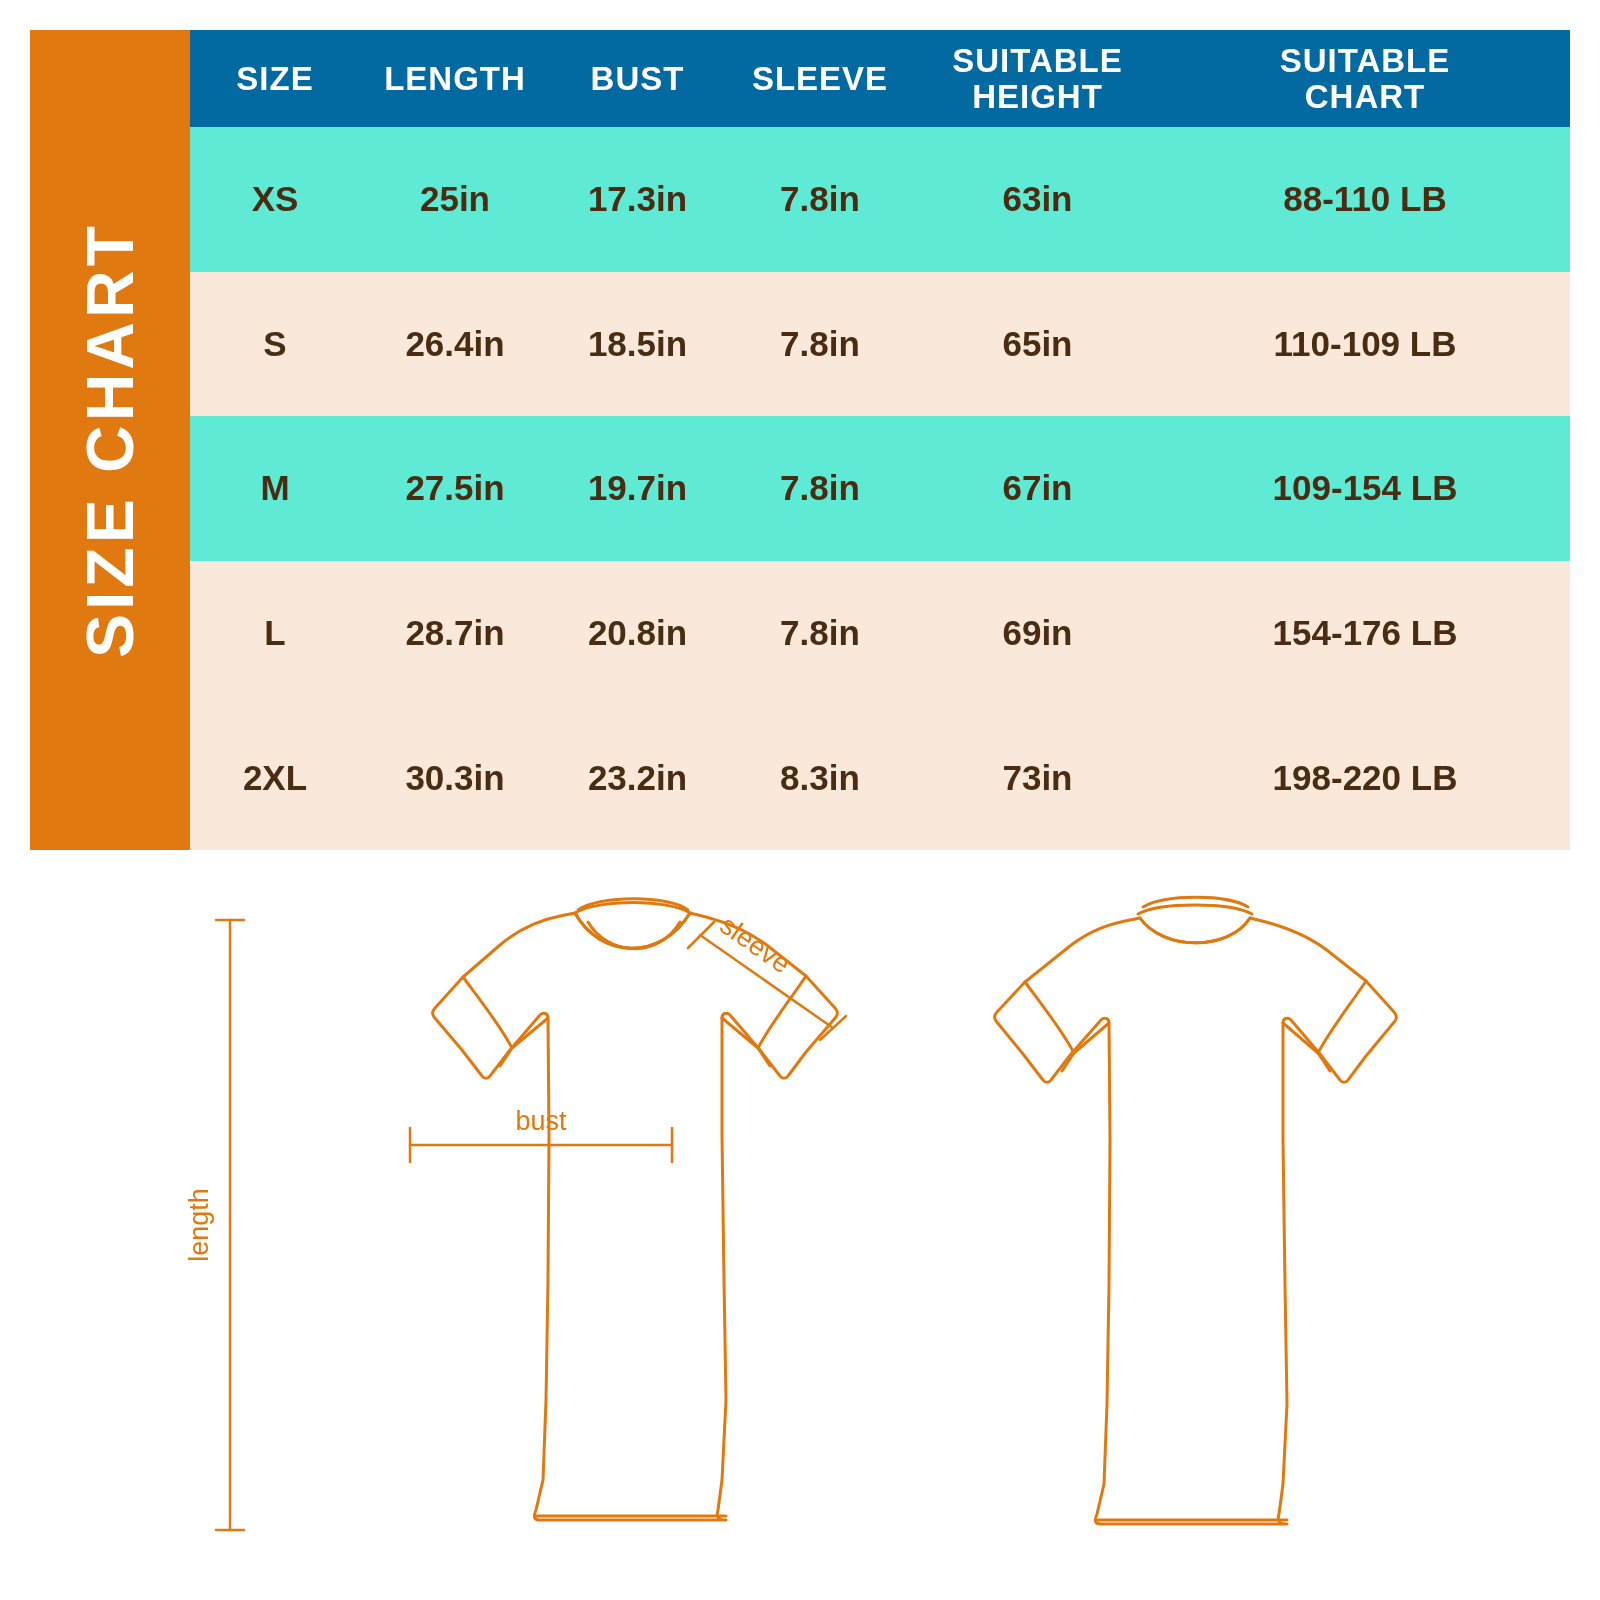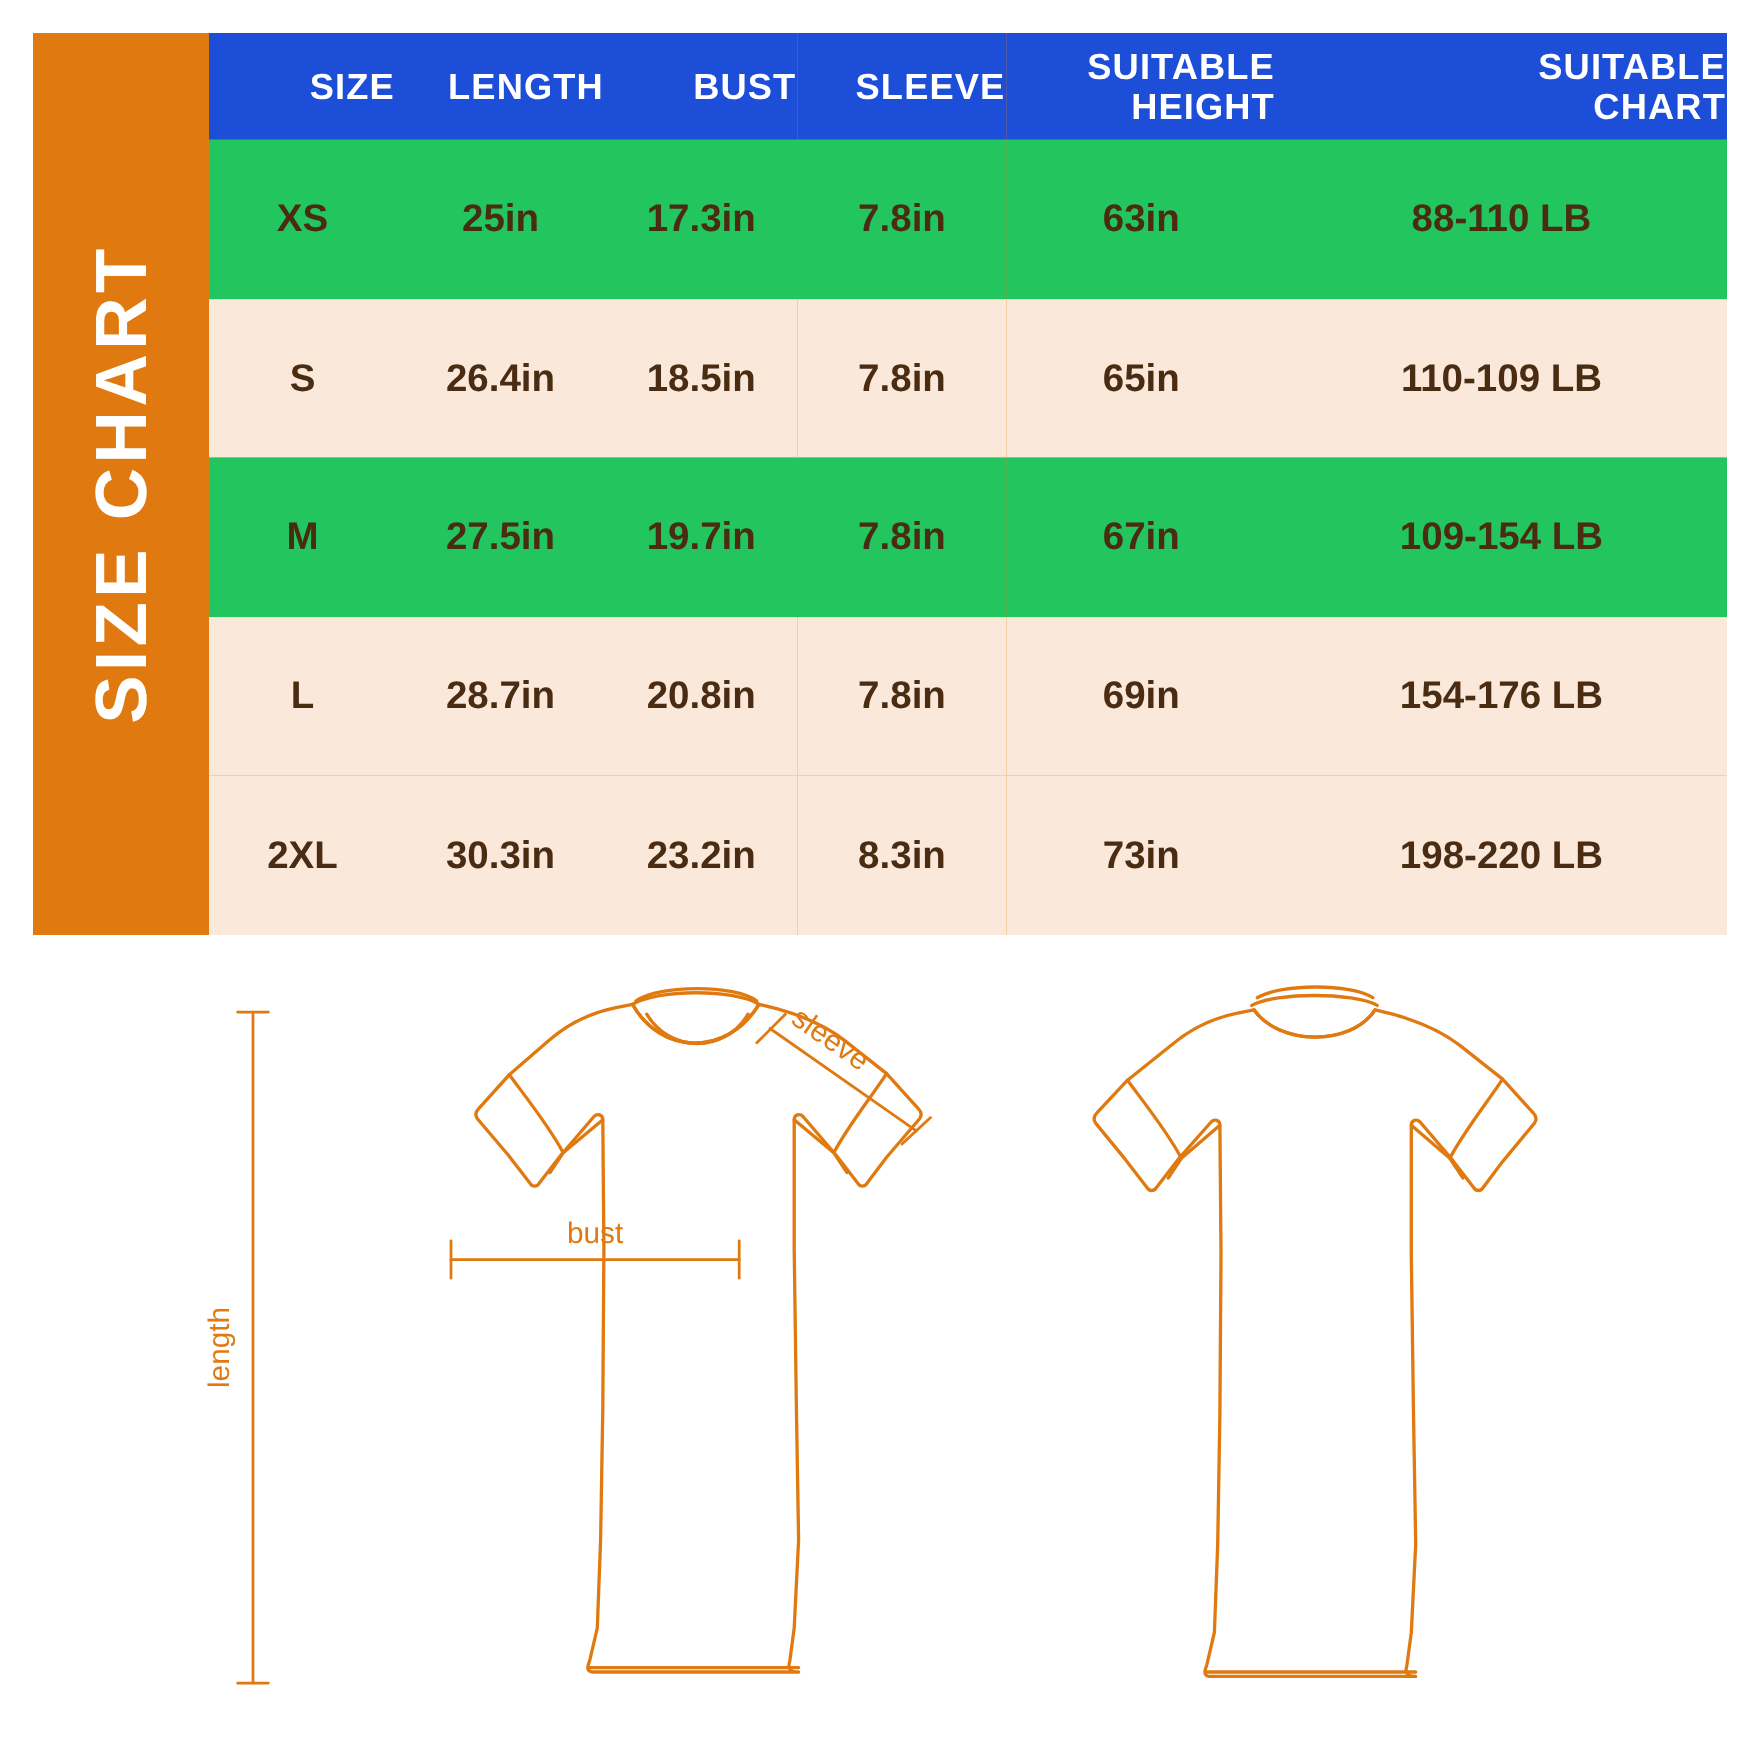--- a/index.html
+++ b/index.html
@@ -52,39 +52,38 @@
     display: flex;
     flex-direction: column;
   }
   table.sizes {
     width: 100%;
     height: 100%;
     border-collapse: collapse;
     table-layout: fixed;
   }
   table.sizes thead th {
-    background: #1d4ed8;
+    background: #0369a1;
     color: #ffffff;
     font-size: 33px;
     font-weight: bold;
     letter-spacing: 1px;
     height: 95px;
     vertical-align: middle;
     line-height: 1.07;
-    text-align: right;
   }
   table.sizes tbody td {
     color: #4A2C12;
     font-size: 35px;
     font-weight: bold;
     text-align: center;
     height: 80px;
     vertical-align: middle;
   }
-  table.sizes tbody tr.odd td { background: #22c55e; }
+  table.sizes tbody tr.odd td { background: #5eead4; }
   table.sizes tbody tr.even td { background: #FAE9DA; }
 
   col.c-size   { width: 170px; }
   col.c-length { width: 190px; }
   col.c-bust   { width: 175px; }
   col.c-sleeve { width: 190px; }
   col.c-height { width: 245px; }
   col.c-weight { width: 410px; }
 
   

